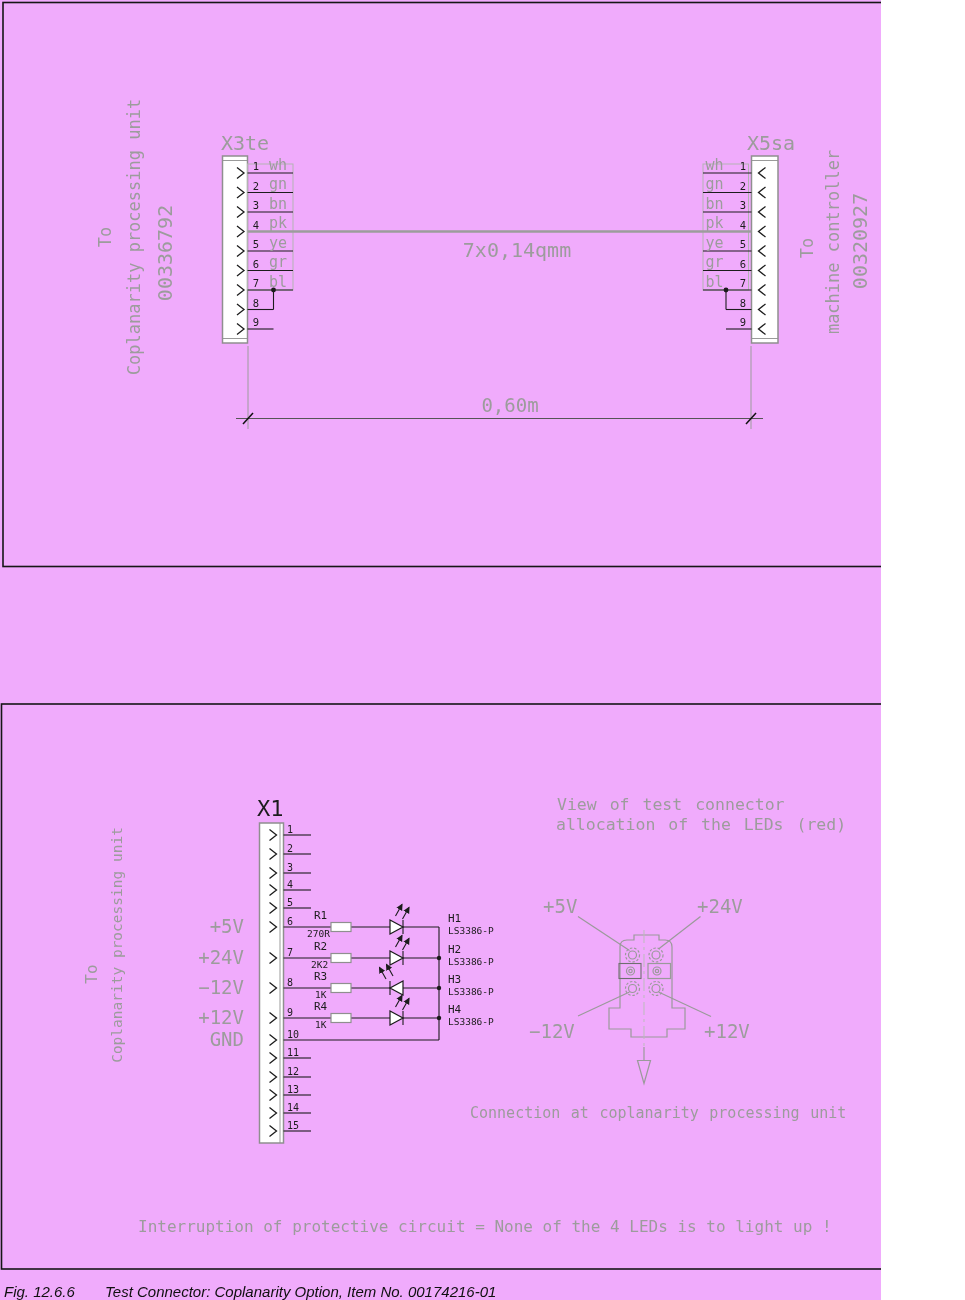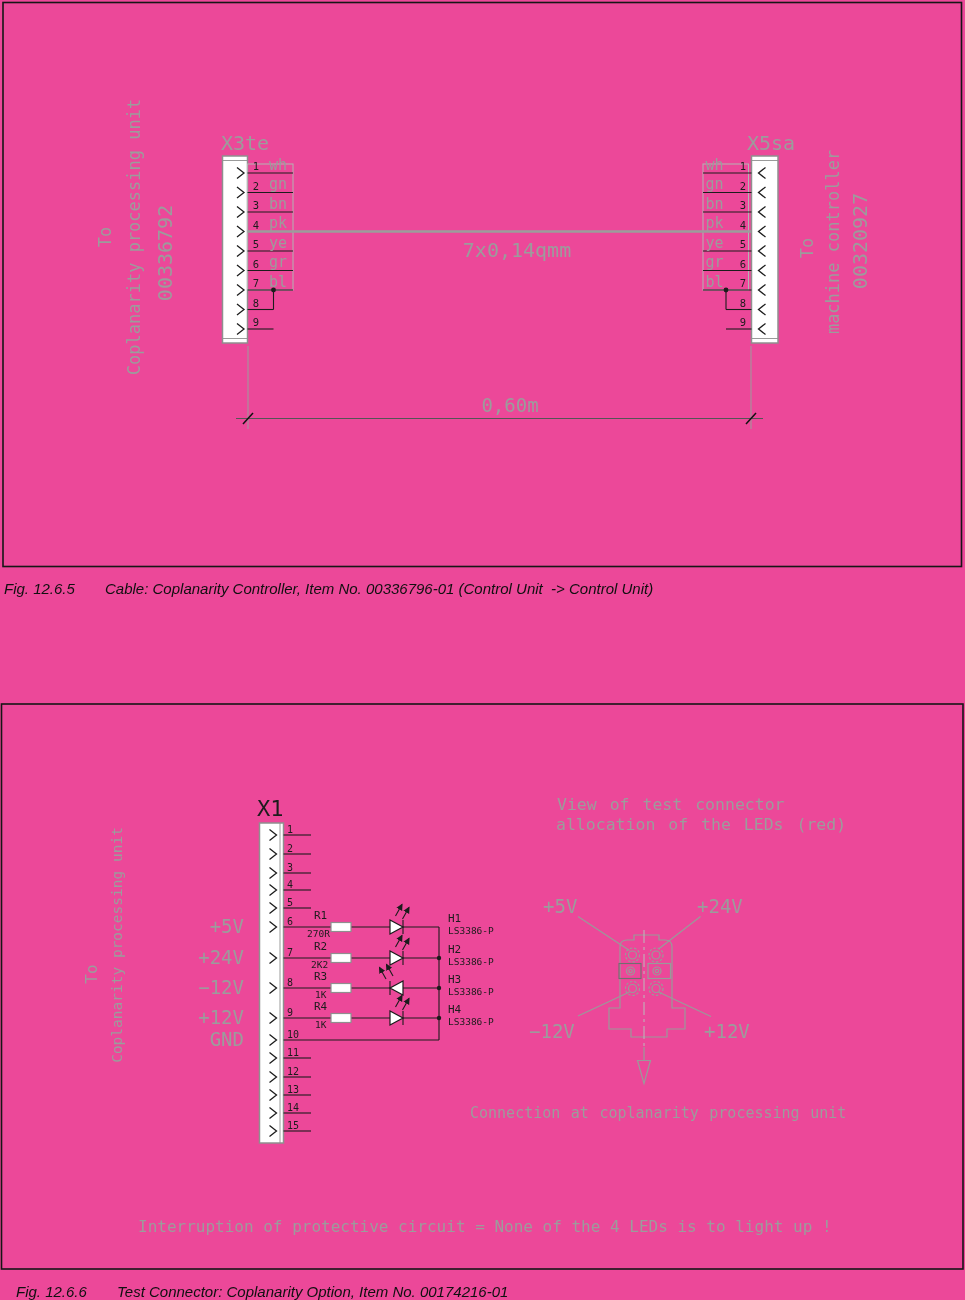--- a/index.html
+++ b/index.html
@@ -1,16 +1,16 @@
 <!DOCTYPE html>
 <html><head>
 <meta charset="utf-8">
 <style>
   html,body{margin:0;padding:0;background:#fff}
-  .page{position:relative;width:965px;height:1300px;background:#ec4899;overflow:hidden;
+  .page{position:relative;width:881px;height:1300px;background:#f0abfc;overflow:hidden;
         font-family:"Liberation Sans",sans-serif}
   svg{position:absolute;left:0;top:0}
   svg text{font-family:"DejaVu Sans Mono",monospace}
   .cad{fill:#9c9c9c}
   .ink{fill:#1c1c1c}
   .ln{stroke:#1c1c1c;stroke-width:1.1;fill:none}
   .lng{stroke:#9c9c9c;stroke-width:1;fill:none}
   .pk{stroke:#9c9c9c;stroke-width:2.3;fill:none}
   .body{fill:#ffffff;stroke:#8f8f8f;stroke-width:1.5}
   .bodyln{stroke:#8f8f8f;stroke-width:0.9;fill:none}
@@ -337,22 +337,18 @@
         <polygon class="viewln" points="637.5,1060.5 650.5,1060.5 644,1083.5"></polygon>
       </g>
 
       <text class="cad" font-size="15" word-spacing="1.5" x="470" y="1118">Connection at coplanarity processing unit</text>
     </g>
 
     <text class="cad" font-size="16" x="138" y="1232">Interruption of protective circuit = None of the 4 LEDs is to light up !</text>
   </g>
 </svg>
 
-<div class="caption" style="left:4px;top:580px">
-  <span class="fig">Fig. 12.6.5</span>
-  <span>Cable: Coplanarity Controller, Item No. 00336796-01 (Control Unit  -&gt; Control Unit)</span>
-</div>
-<div class="caption" style="left:16px;top:1283px">
+<div class="caption" style="left:4px;top:1283px">
   <span class="fig">Fig. 12.6.6</span>
   <span>Test Connector: Coplanarity Option, Item No. 00174216-01</span>
 </div>
 
 </div>
 
 </body></html>

